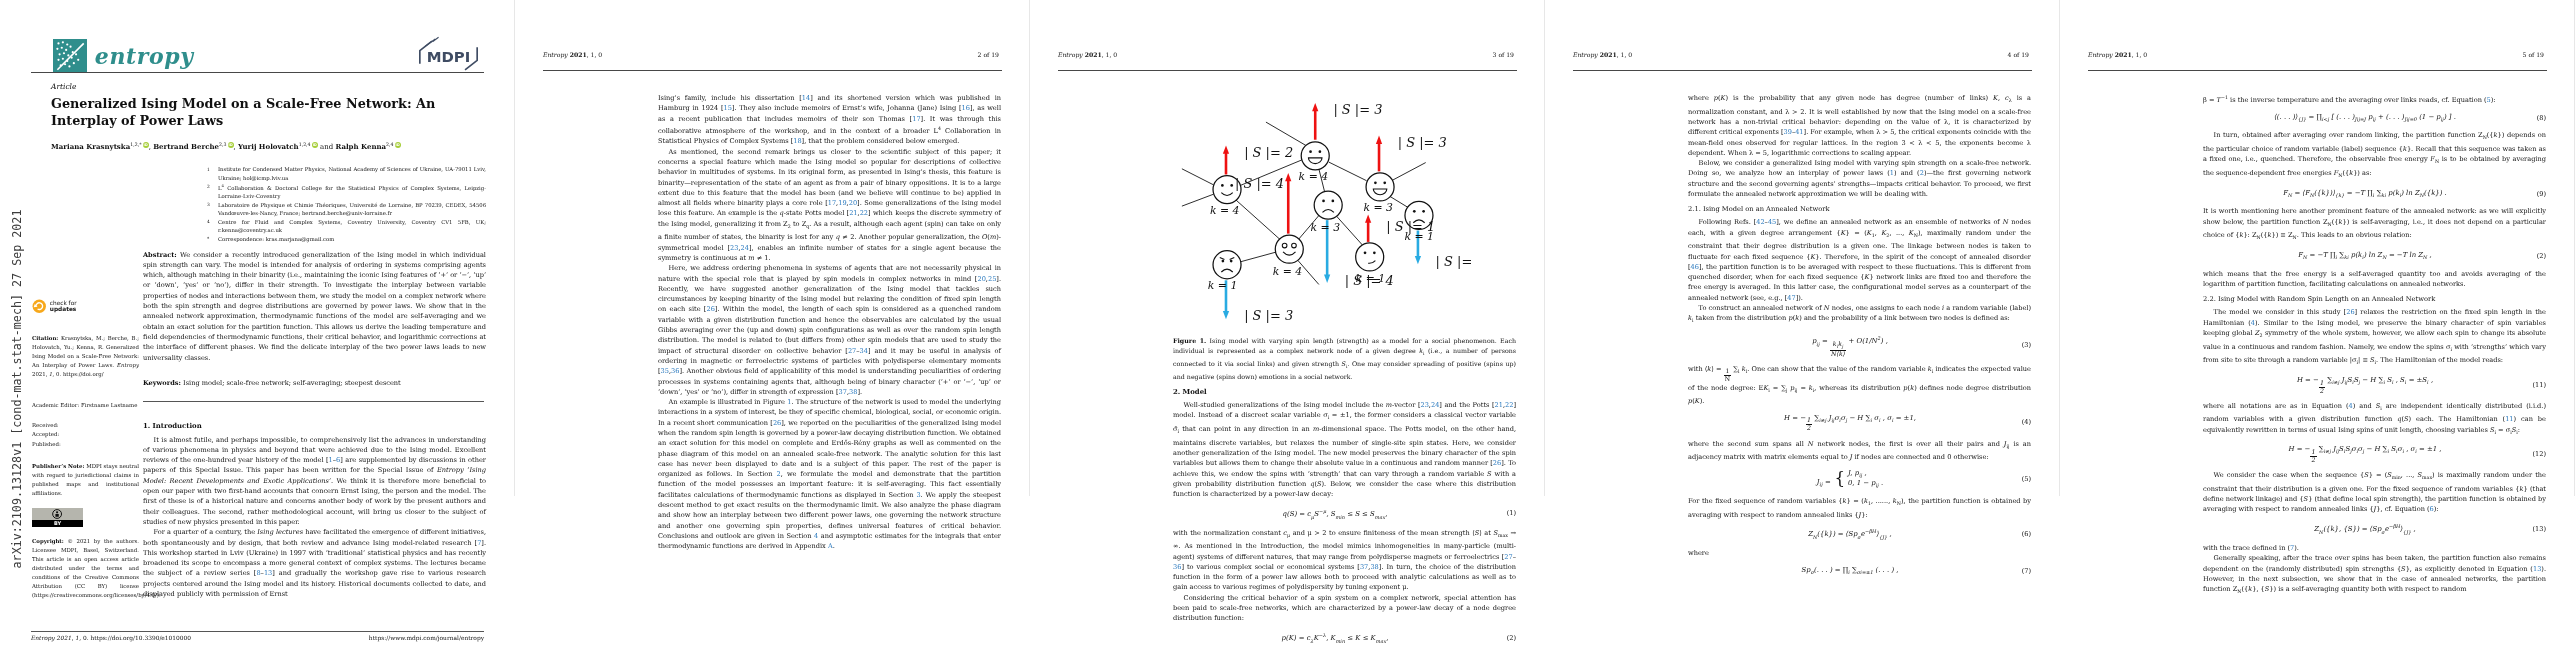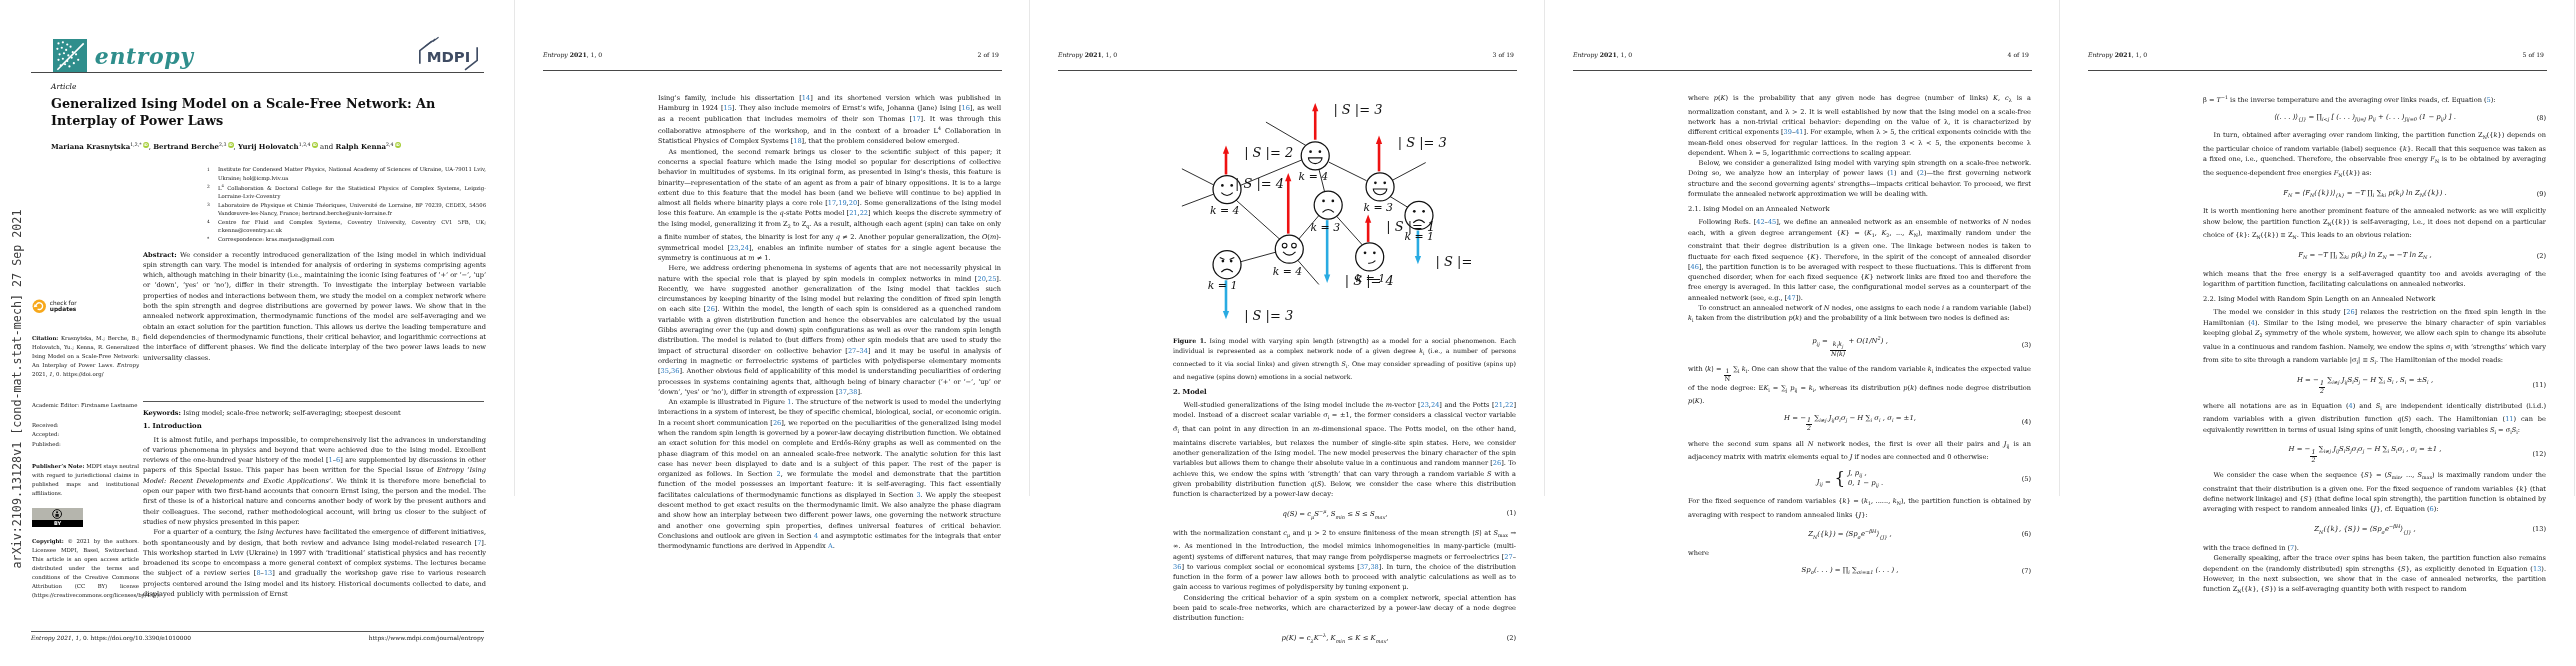--- a/index.html
+++ b/index.html
@@ -42,21 +42,21 @@
   .authors{position:absolute;left:51px;top:142px;width:435px;font-size:7px;font-weight:bold;}
   .authors sup{font-size:4.7px;font-weight:normal;}
   .orcid{display:inline-block;width:6.1px;height:6.1px;border-radius:50%;background:#a6ce39;color:#fff;
     font-family:"DejaVu Sans","Liberation Sans",sans-serif;font-size:3.6px;font-weight:bold;text-align:center;
     line-height:6.1px;vertical-align:super;margin-left:1.1px;}
   .affils{position:absolute;left:207px;top:165px;width:279px;font-size:5.3px;line-height:8.5px;}
   .aff-row{display:flex;}
   .aff-num{width:11px;flex:0 0 11px;font-size:4.4px;padding-top:0.6px;}
   .aff-text{flex:1;text-align:justify;}
   .abstract{position:absolute;left:143px;top:243px;width:343px;font-size:6.6px;line-height:10.3px;text-align:justify;}
-  .keywords{position:absolute;left:143px;top:402px;width:343px;font-size:6.6px;}
+  .keywords{position:absolute;left:143px;top:372px;width:343px;font-size:6.6px;}
   .rule2{position:absolute;left:143px;right:31px;top:401px;height:0.7px;background:#555;}
   .introcol{top:416px;}
   
   .side{position:absolute;left:32px;width:107px;font-size:5.4px;line-height:9px;text-align:justify;}
   .updates{position:absolute;left:32px;top:299px;display:flex;align-items:center;cursor:pointer;}
   .up-txt{margin-left:3.3px;font-family:"DejaVu Sans","Liberation Sans",sans-serif;font-size:5.8px;line-height:6.4px;}
   .ccbadge{position:absolute;left:32px;top:508px;width:51px;}
   .cc-top{background:#b5b5ad;height:12.2px;display:flex;align-items:center;justify-content:center;}
   .cc-bar{background:#000;color:#fff;font-family:"DejaVu Sans","Liberation Sans",sans-serif;
     font-weight:bold;font-size:5px;text-align:center;height:7.2px;line-height:7.2px;}

